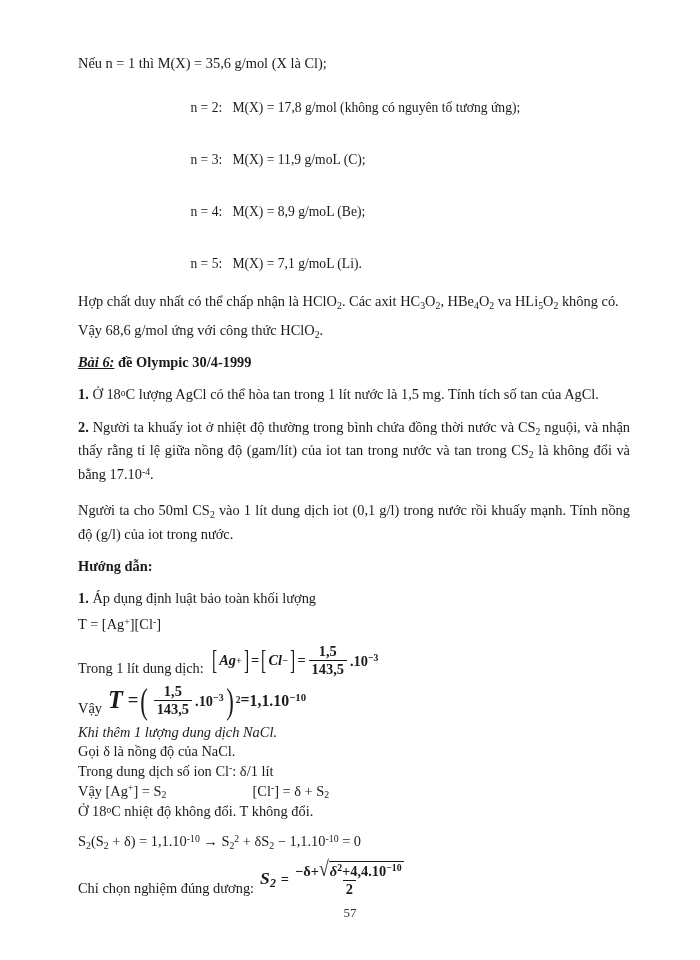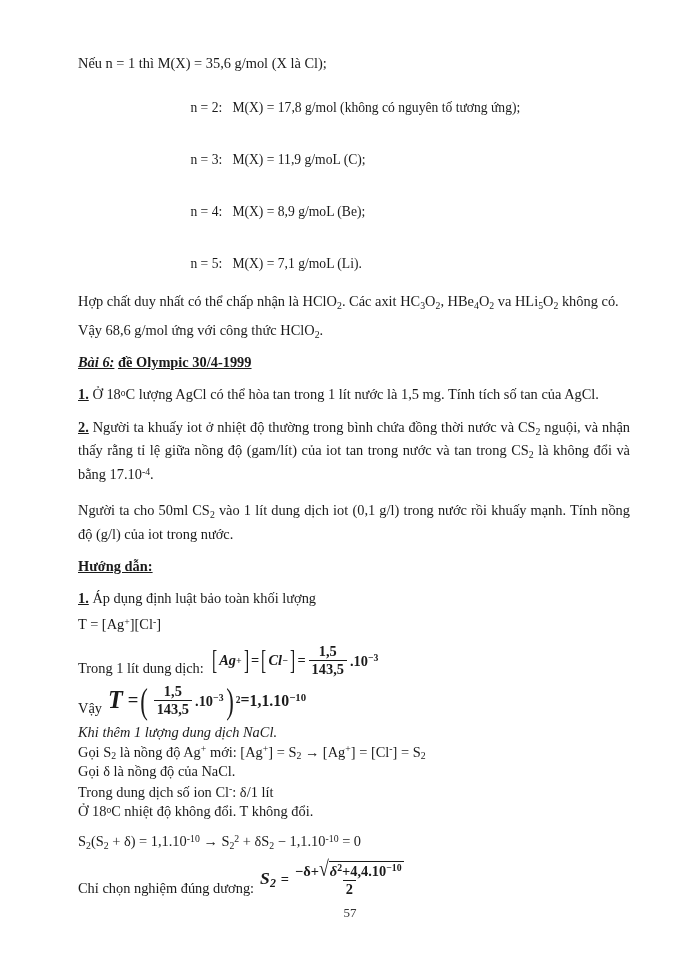--- a/index.html
+++ b/index.html
@@ -42,21 +42,21 @@
     margin: 0;
   }
   .tight { line-height: 1.28; }
   .indent-block {
     margin-left: 92px;
     font-size: 13.6px;
     line-height: 1.28;
   }
   .indent-block .row { white-space: pre; }
   .nm { display: inline-block; min-width: 42px; }
-  b, .b { font-weight: bold; text-decoration: underline; }
+  b, .b { font-weight: bold; }
   .u { text-decoration: underline; }
   i, .i { font-style: italic; }
   sub { font-size: 0.68em; vertical-align: -0.28em; }
   sup { font-size: 0.68em; vertical-align: 0.46em; }
   .deg { font-size: 0.66em; vertical-align: 0.30em; }
 
   
   .eqline {
     display: flex;
     align-items: flex-end;
@@ -261,26 +261,26 @@
             <span class="pglyph">)</span>
           </span>
           <span class="exp2">2</span>
       <span class="op" style="font-size:1.1em;">=</span>
       <span class="op" style="font-size:1.1em;"><span>1,1.10</span><sup>−10</sup></span>
     </span>
   </div>
 
   <div style="margin-top:6px;">
     <p class="line" style="line-height:1.34;font-style:italic;">Khi thêm 1 lượng dung dịch NaCl.</p>
-    <p class="line" style="line-height:1.34;">
-      <span>Gọi S</span><sub>2</sub><span> là nồng độ Ag</span><sup>+</sup><span> mới: [Ag</span><sup>+</sup><span>] = S</span><sub>2</sub><span> → [Ag</span><sup>+</sup><span>] = [Cl</span><sup>-</sup><span>] = S</span><sub>2</sub>
-    </p>
     <p class="line" style="line-height:1.34;">Gọi δ là nồng độ của NaCl.</p>
     <p class="line" style="line-height:1.34;">
       <span>Trong dung dịch số ion Cl</span><sup>-</sup><span>: δ/1 lít</span>
+    </p>
+    <p class="line" style="line-height:1.34;">
+      <span>Vậy [Ag</span><sup>+</sup><span>] = S</span><sub>2</sub><span style="display:inline-block;width:86px;"></span><span>[Cl</span><sup>-</sup><span>] = δ + S</span><sub>2</sub>
     </p>
     <p class="line" style="line-height:1.34;">
       <span>Ở 18</span><span class="deg">o</span><span>C nhiệt độ không đổi. T không đổi.</span>
     </p>
   </div>
 
   <p class="para" style="margin-top:9px;">
     <span>S</span><sub>2</sub><span>(S</span><sub>2</sub><span> + δ) = 1,1.10</span><sup>-10</sup><span> → S</span><sub>2</sub><sup>2</sup><span> + δS</span><sub>2</sub><span> − 1,1.10</span><sup>-10</sup><span> = 0</span>
   </p>
 

